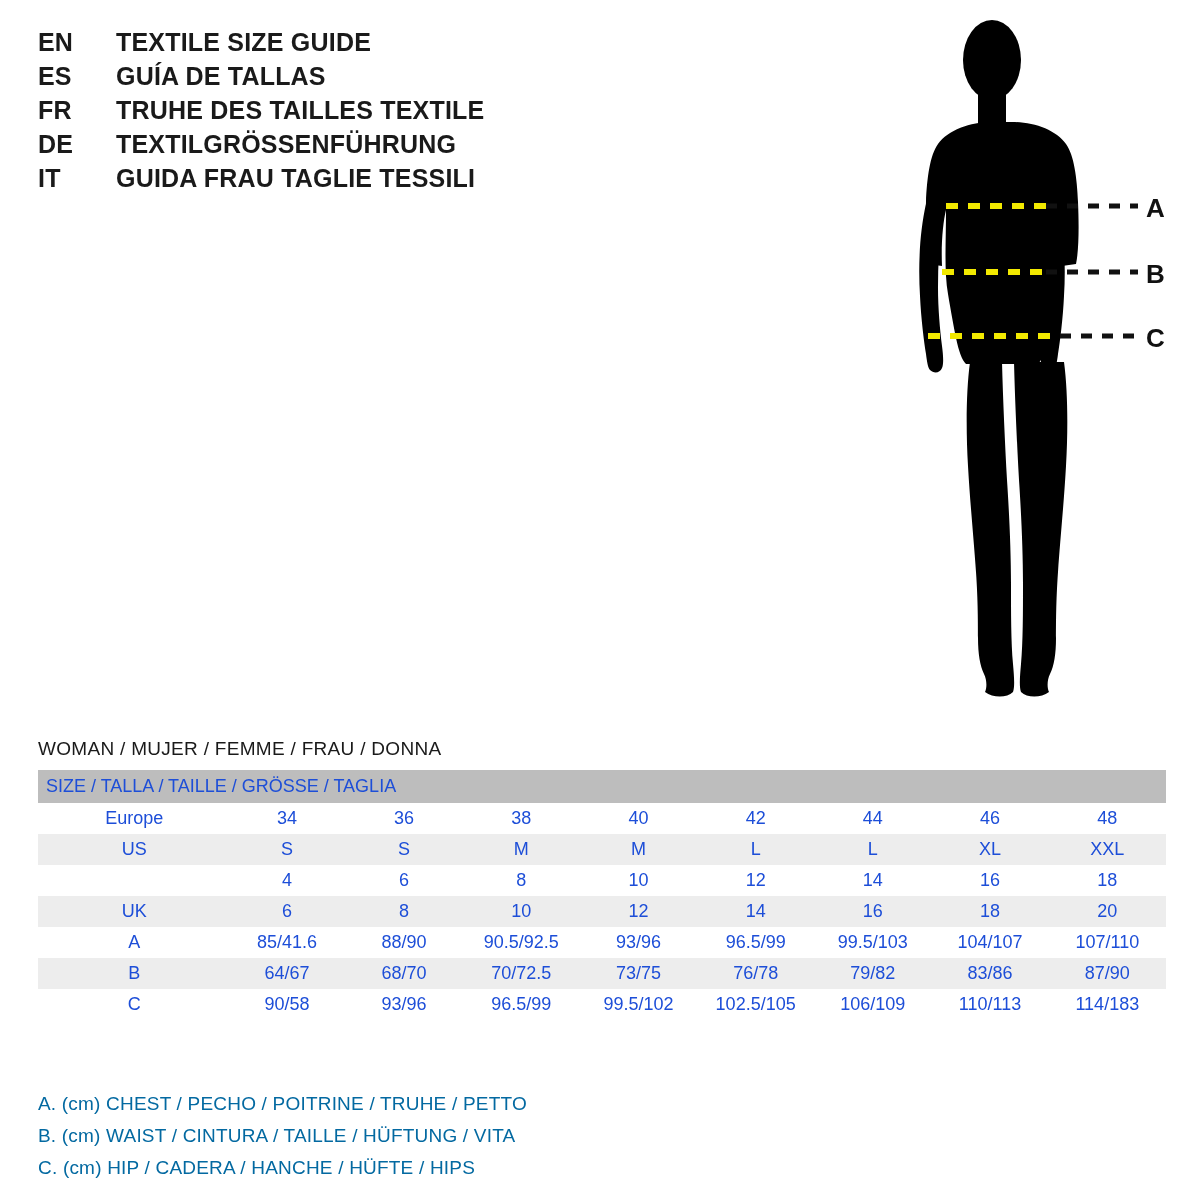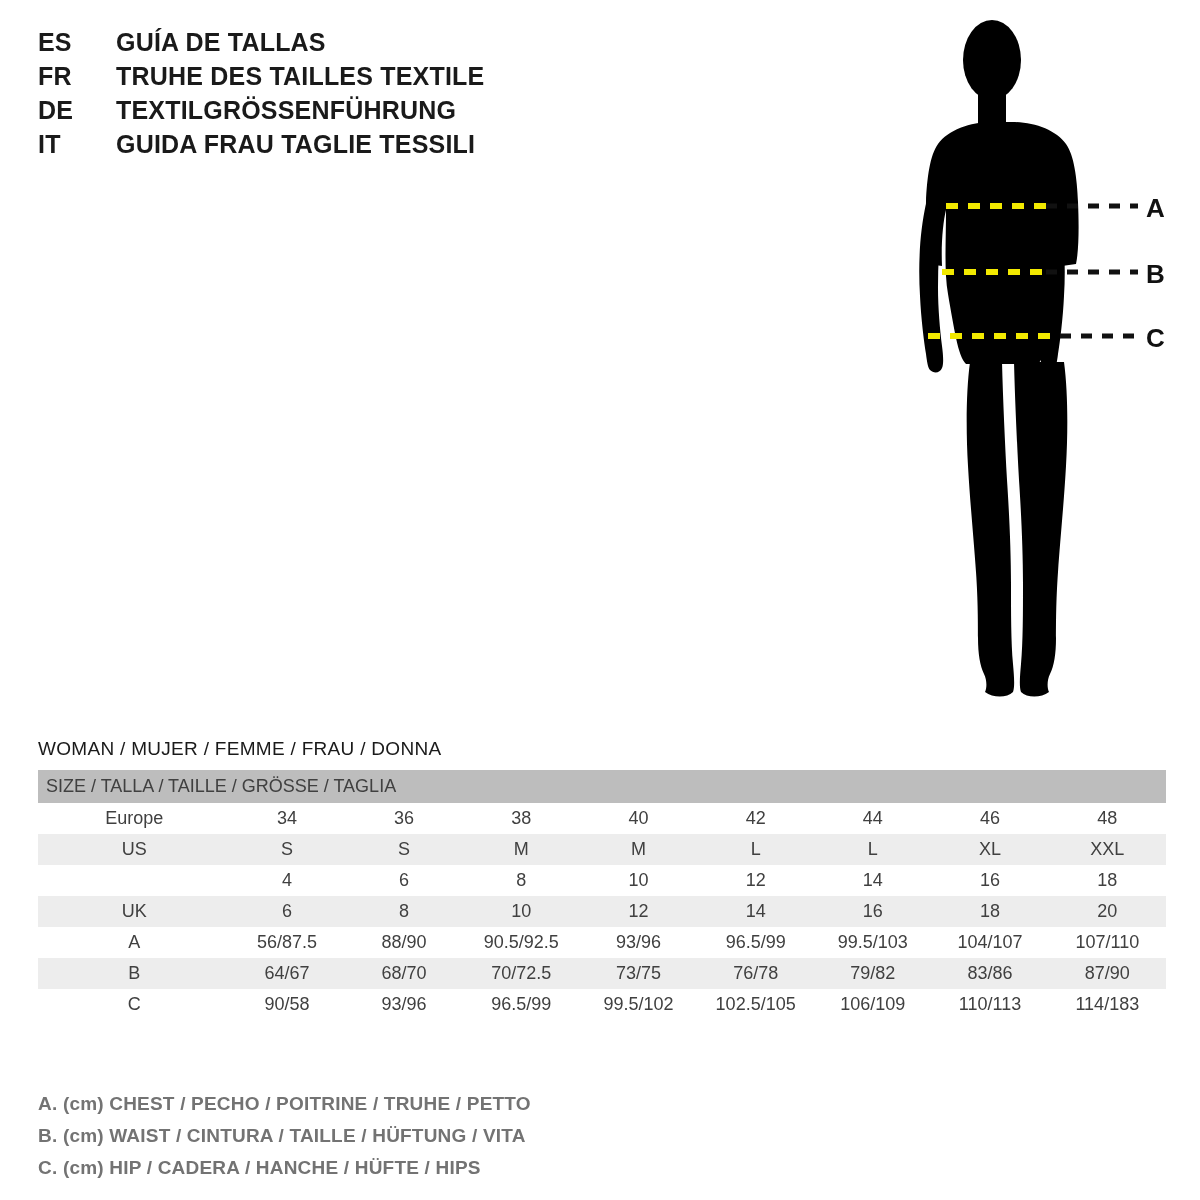--- a/index.html
+++ b/index.html
@@ -71,21 +71,21 @@
     font-weight: 400;
     letter-spacing: 0.3px;
     margin-bottom: 10px;
     color: #1a1a1a;
   }
   table.size-table {
     border-collapse: collapse;
     width: 1128px;
     table-layout: fixed;
     font-size: 18px;
-    color: #404040;
+    color: #1d4ed8;
   }
   table.size-table td, table.size-table th {
     height: 31px;
     padding: 0 6px;
     font-weight: 400;
     text-align: center;
     vertical-align: middle;
   }
   table.size-table .row-label {
     text-align: center;
@@ -104,31 +104,35 @@
 
   
   #legend {
     position: absolute;
     left: 38px;
     top: 1088px;
     width: 800px;
   }
   .legend-line {
     font-size: 19px;
-    font-weight: 700;
+    font-weight: 400;
     line-height: 32px;
     letter-spacing: 0.2px;
-    color: #737373;
+    color: #0369a1;
     white-space: nowrap;
   }
 </style>
 </head>
 <body>
 
 <div id="title-block">
+  <div class="title-row">
+    <span class="title-lang">EN</span>
+    <span class="title-text">TEXTILE SIZE GUIDE</span>
+  </div>
   <div class="title-row">
     <span class="title-lang">ES</span>
     <span class="title-text">GUÍA DE TALLAS</span>
   </div>
   <div class="title-row">
     <span class="title-lang">FR</span>
     <span class="title-text">TRUHE DES TAILLES TEXTILE</span>
   </div>
   <div class="title-row">
     <span class="title-lang">DE</span>
@@ -284,21 +288,21 @@
         <td>10</td>
         <td>12</td>
         <td>14</td>
         <td>16</td>
         <td>18</td>
         <td>20</td>
       </tr>
 
       <tr class="shade-white">
         <td class="row-label">A</td>
-        <td>56/87.5</td>
+        <td>85/41.6</td>
         <td>88/90</td>
         <td>90.5/92.5</td>
         <td>93/96</td>
         <td>96.5/99</td>
         <td>99.5/103</td>
         <td>104/107</td>
         <td>107/110</td>
       </tr>
 
       <tr class="shade-light">

